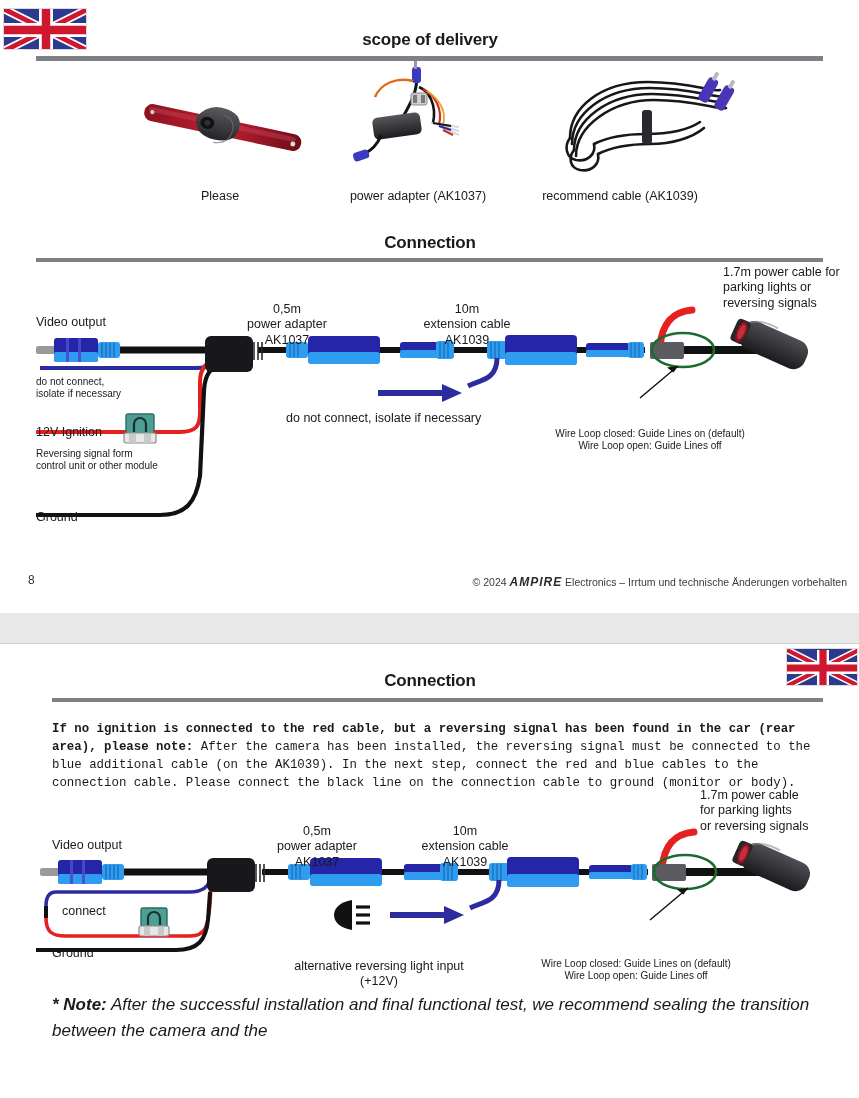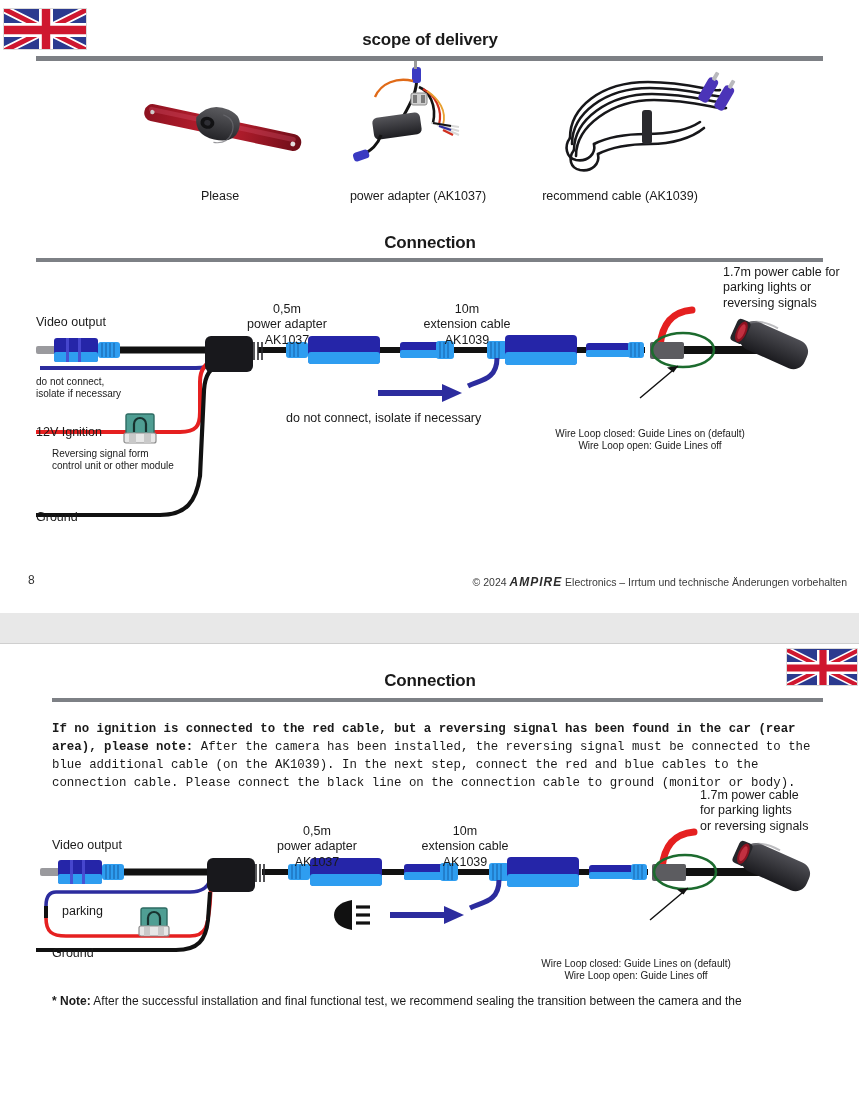--- a/index.html
+++ b/index.html
@@ -81,23 +81,24 @@
   .body-text {
     position: absolute;
     font-size: 12.4px;
     line-height: 1.45;
     color: #1a1a1a;
     font-family: Liberation Mono, monospace;
   }
   .body-text b { font-weight: bold; }
   .note-block {
     position: absolute;
-    font-size: 12px;
+    font-size: 17px;
     line-height: 1.5;
     color: #1a1a1a;
+    font-style: italic;
   }
   .note-block .note-indent { display: block; padding-left: 46px; }
 
   
   .svg-layer { position: absolute; left: 0; top: 0; }
   svg { display: block; }
 </style>
 </head>
 <body>
 
@@ -317,21 +318,21 @@
         <rect x="3" y="20" width="7" height="9" fill="#c9c9c9"></rect>
         <rect x="18" y="20" width="7" height="9" fill="#c9c9c9"></rect>
       </g>
     </svg>
   </div>
 
   <div class="lbl" style="left:36px; top:315px;">Video output</div>
   <div class="lbl small" style="left:36px; top:376px;">do not connect,
 isolate if necessary</div>
   <div class="lbl" style="left:36px; top:425px;">12V Ignition</div>
-  <div class="lbl small" style="left:52px; top:448px;">Reversing signal form
+  <div class="lbl small" style="left:36px; top:448px;">Reversing signal form
 control unit or other module</div>
   <div class="lbl" style="left:36px; top:510px;">Ground</div>
   <div class="lbl center" style="left:222px; top:286px; width:130px;">0,5m
 power adapter
 AK1037</div>
   <div class="lbl center" style="left:405px; top:286px; width:124px;">10m
 extension cable
 AK1039</div>
   <div class="lbl" style="left:723px; top:265px; width:150px;">1.7m power cable for
 parking lights or
@@ -489,31 +490,33 @@
         <rect x="0" y="0" width="26" height="19" rx="2" fill="#4f9e93" stroke="#2e6b63" stroke-width="1.4"></rect>
         <path d="M7,17 V10 a6,6 0 0 1 12,0 V17" fill="none" stroke="#18322f" stroke-width="2.2"></path>
         <rect x="-2" y="18" width="30" height="10" rx="2" fill="#e7e7e7" stroke="#8c8c8c" stroke-width="1.2"></rect>
         <rect x="3" y="19" width="6" height="9" fill="#c9c9c9"></rect>
         <rect x="17" y="19" width="6" height="9" fill="#c9c9c9"></rect>
       </g>
     </svg>
   </div>
 
   <div class="lbl" style="left:52px; top:838px;">Video output</div>
-  <div class="lbl" style="left:62px; top:904px;">parking</div>
+  <div class="lbl" style="left:62px; top:904px;">connect</div>
   <div class="lbl" style="left:52px; top:946px;">Ground</div>
   <div class="lbl center" style="left:252px; top:808px; width:130px;">0,5m
 power adapter
 AK1037</div>
   <div class="lbl center" style="left:400px; top:808px; width:130px;">10m
 extension cable
 AK1039</div>
   <div class="lbl" style="left:700px; top:788px; width:150px;">1.7m power cable
 for parking lights
 or reversing signals</div>
+  <div class="lbl center" style="left:274px; top:943px; width:210px;">alternative reversing light input
+(+12V)</div>
   <div class="lbl small center" style="left:494px; top:942px; width:284px;">Wire Loop closed: Guide Lines on (default)
 Wire Loop open: Guide Lines off</div>
 
   <div class="note-block" style="left:52px; top:992px; width:770px;">
     <b>* Note:</b>
     <span>After the successful installation and final functional test, we recommend sealing the transition between the camera and the</span>
   </div>
 
 </div>
 

